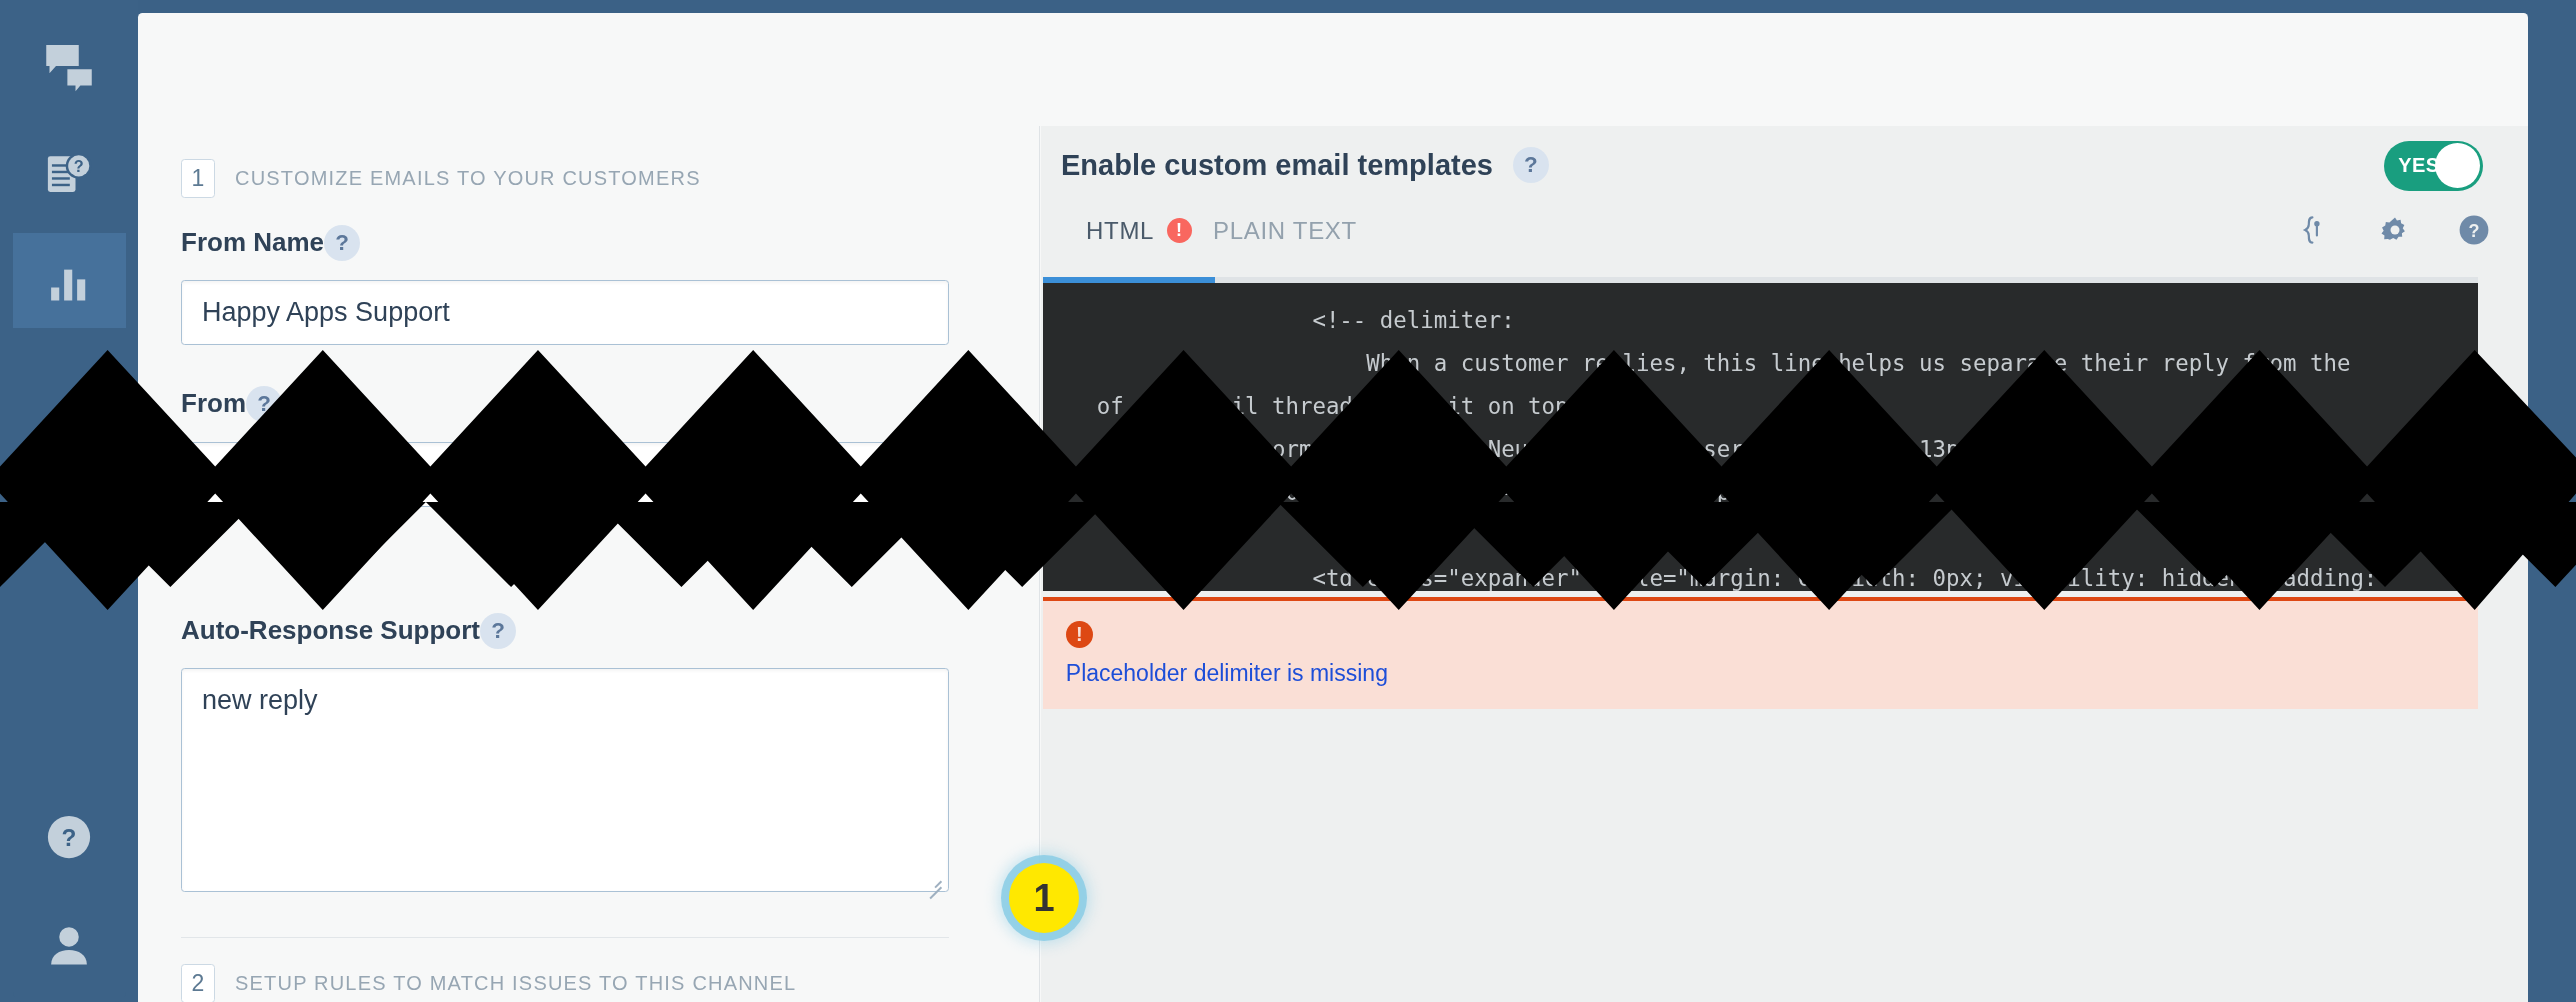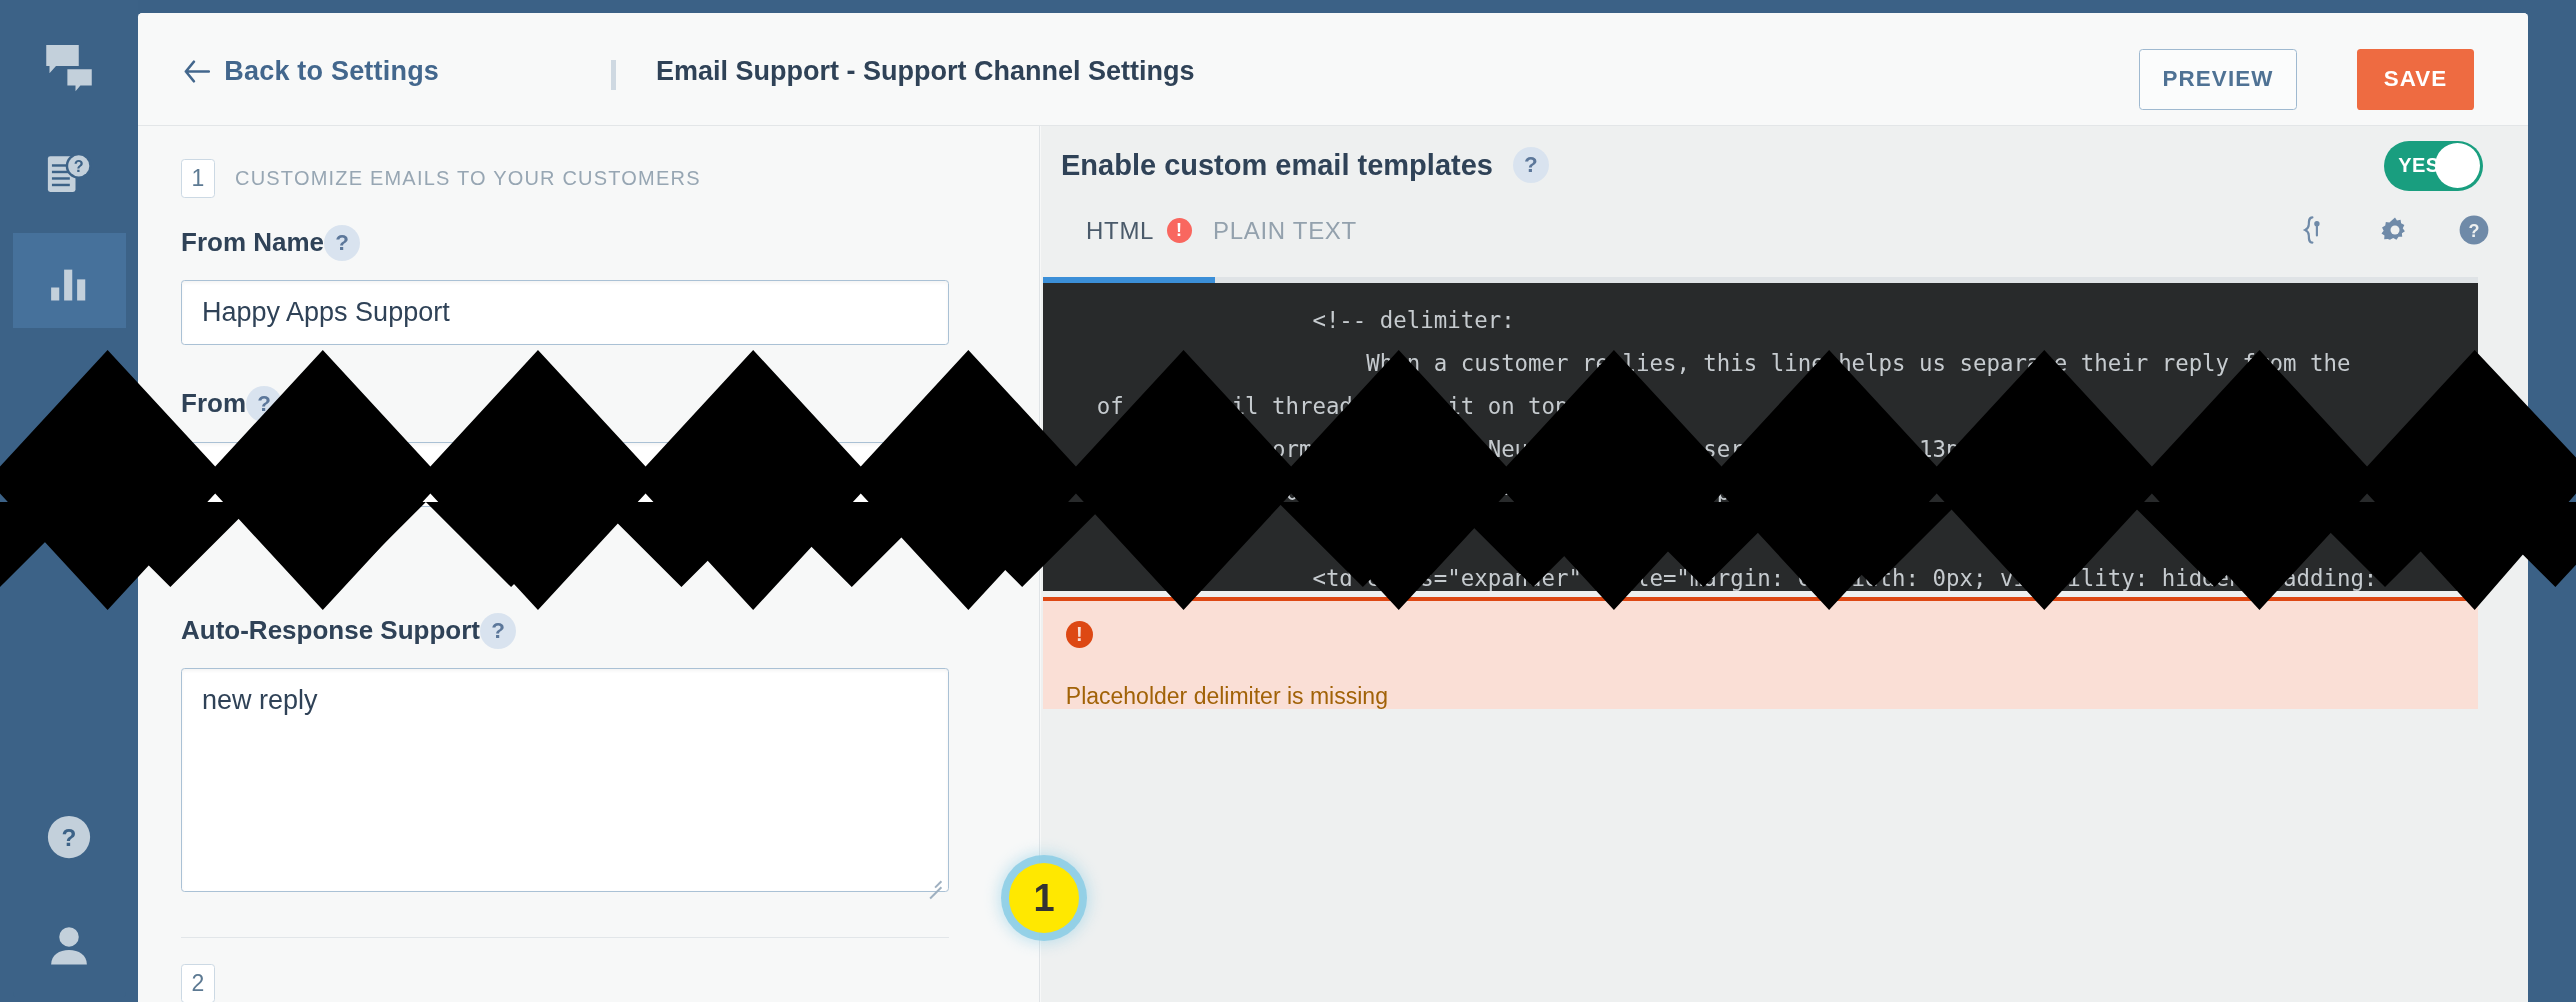--- a/index.html
+++ b/index.html
@@ -187,21 +187,21 @@
     background: #fadfd6; padding: 20px 23px;
   }
   .err-title {
     display: flex; align-items: center; gap: 14.3px;
     color: #dd4814; font-size: 23px; font-weight: bold;
   }
   .err-icon {
     width: 27px; height: 27px; border-radius: 50%; background: #dd4814; color: #fadfd6;
     font-size: 20px; font-weight: bold; display: flex; align-items: center; justify-content: center;
   }
-  .err-item { margin-top: 35px; color: #a16207; font-size: 23px; }
+  .err-item { margin-top: 12px; color: #1d4ed8; font-size: 23px; }
 
   
   .anno {
     position: absolute; left: 1009px; top: 863px;
     width: 70px; height: 70px; border-radius: 50%;
     background: #ffe800; color: #333; z-index: 50;
     font-size: 38px; font-weight: bold;
     display: flex; align-items: center; justify-content: center;
     box-shadow: 0 0 0 8px rgba(137,205,229,.85), 0 0 14.3px 10.8px rgba(137,205,229,.45);
   }
@@ -255,32 +255,20 @@
     <div class="rail-item" style="top:897px">
       <svg class="rail-icon" viewBox="0 0 64 64">
         <circle cx="32" cy="22" r="12"></circle>
         <path d="M10 56c0-12 10-18 22-18s22 6 22 18z"></path>
       </svg>
     </div>
   </div>
 
   <div class="card">
 
-    <div class="topbar">
-      <div class="back-link">
-        <svg class="back-arrow" viewBox="0 0 30 26">
-          <path d="M12 2 L3 13 L12 24 M3 13 H29" stroke="#43678d" stroke-width="3" fill="none" stroke-linecap="round" stroke-linejoin="round"></path>
-        </svg>
-        <span>Back to Settings</span>
-      </div>
-      <div class="topbar-sep"></div>
-      <div class="topbar-title">Email Support - Support Channel Settings</div>
-      <div class="btn-preview">PREVIEW</div>
-      <div class="btn-save">SAVE</div>
-    </div>
 
     <div class="left-pane">
 
       <div class="sec-head" style="left:43px; top:33px;">
         <span class="sec-num">1</span>
         <span class="sec-label">CUSTOMIZE EMAILS TO YOUR CUSTOMERS</span>
       </div>
 
       <div class="field-label" style="left:43px; top:99px;">
         <span>From Name</span>
@@ -301,20 +289,21 @@
       <textarea class="text-area" style="left: 43px; top: 542px; width: 768px; height: 224px;">new reply</textarea>
       <div class="ta-grip" style="left:784px; top:742px;">
           <i></i>
           <i></i>
         </div>
 
       <div style="position:absolute; left:43px; top:811px; width:768px; height:0.9px; background:#e2e6e9;"></div>
 
       <div class="sec-head" style="left:43px; top:838px;">
         <span class="sec-num">2</span>
+        <span class="sec-label">SETUP RULES TO MATCH ISSUES TO THIS CHANNEL</span>
       </div>
 
     </div>
 
     <div class="right-pane">
 
       <div class="rp-title">
         <span>Enable custom email templates</span>
         <span class="help-dot">?</span>
       </div>

